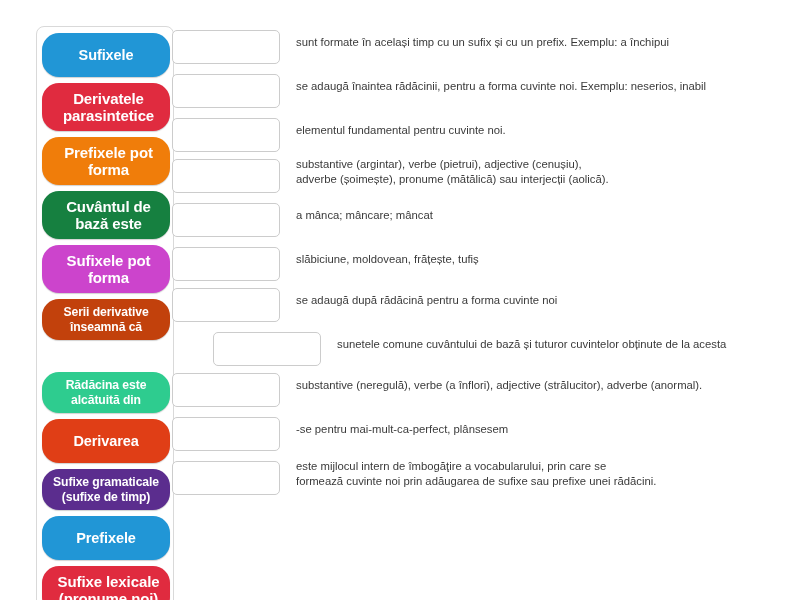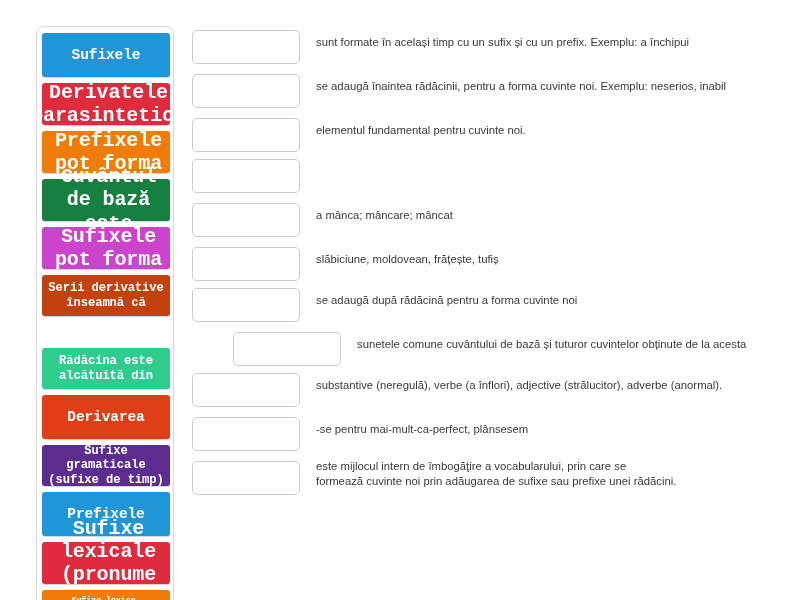--- a/index.html
+++ b/index.html
@@ -31,47 +31,46 @@
     border: 1px solid #d9d9d9;
     border-radius: 8px;
     background: #ffffff;
     padding: 6px 5px;
   }
 
   .tile {
     position: relative;
     box-sizing: border-box;
     width: 128px;
-    border-radius: 3px;
+    border-radius: 17px;
     margin-bottom: 6px;
     color: #ffffff;
     text-align: center;
     font-weight: bold;
     line-height: 1.16;
     display: flex;
     align-items: center;
     justify-content: center;
     padding: 3px 4px;
     box-shadow: 0 1px 1px rgba(0,0,0,0.18);
     cursor: grab;
     user-select: none;
     letter-spacing: -0.1px;
-    font-family: Liberation Mono, monospace;
   }
   .tile:last-child { margin-bottom: 0; }
 
   .tile.h1 { height: 44px; font-size: 14.5px; }
-  .tile.h2 { height: 42px; font-size: 20px; padding-left: 9px; }
+  .tile.h2 { height: 48px; font-size: 15px; padding-left: 9px; }
   .tile.h3 { height: 41px; font-size: 12.2px; }
   .tile.h4 { height: 44px; font-size: 8.4px; line-height: 1.25; }
 
   
   .rows {
     position: absolute;
-    left: 192px;
+    left: 172px;
     top: 26px;
     width: 600px;
   }
   .row {
     display: flex;
     align-items: flex-start;
     width: 100%;
   }
   .dropzone {
     box-sizing: border-box;
@@ -121,20 +120,21 @@
       <div class="row" style="height: 44px;">
         <div class="dropzone"></div>
         <div class="answer">se adaugă înaintea rădăcinii, pentru a forma cuvinte noi. Exemplu: neserios, inabil</div>
       </div>
       <div class="row" style="height: 41px;">
         <div class="dropzone"></div>
         <div class="answer">elementul fundamental pentru cuvinte noi.</div>
       </div>
       <div class="row" style="height: 44px;">
         <div class="dropzone"></div>
+        <div class="answer two-line">substantive (argintar), verbe (pietrui), adjective (cenușiu),<br>adverbe (șoimește), pronume (mătălică) sau interjecții (aolică).</div>
       </div>
       <div class="row" style="height: 44px;">
         <div class="dropzone"></div>
         <div class="answer">a mânca; mâncare; mâncat</div>
       </div>
       <div class="row" style="height: 41px;">
         <div class="dropzone"></div>
         <div class="answer">slăbiciune, moldovean, frățește, tufiș</div>
       </div>
       <div class="row" style="height: 44px;">

